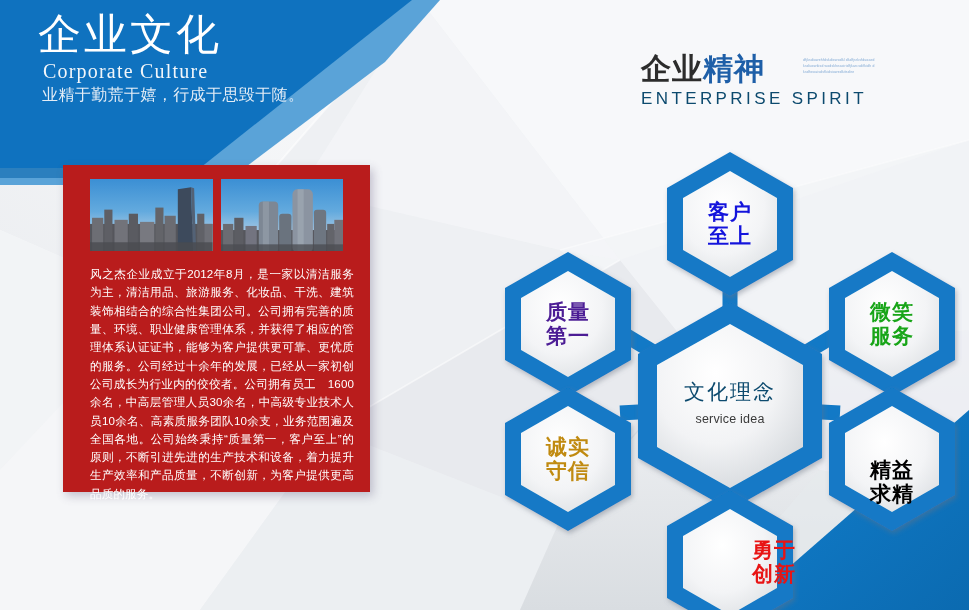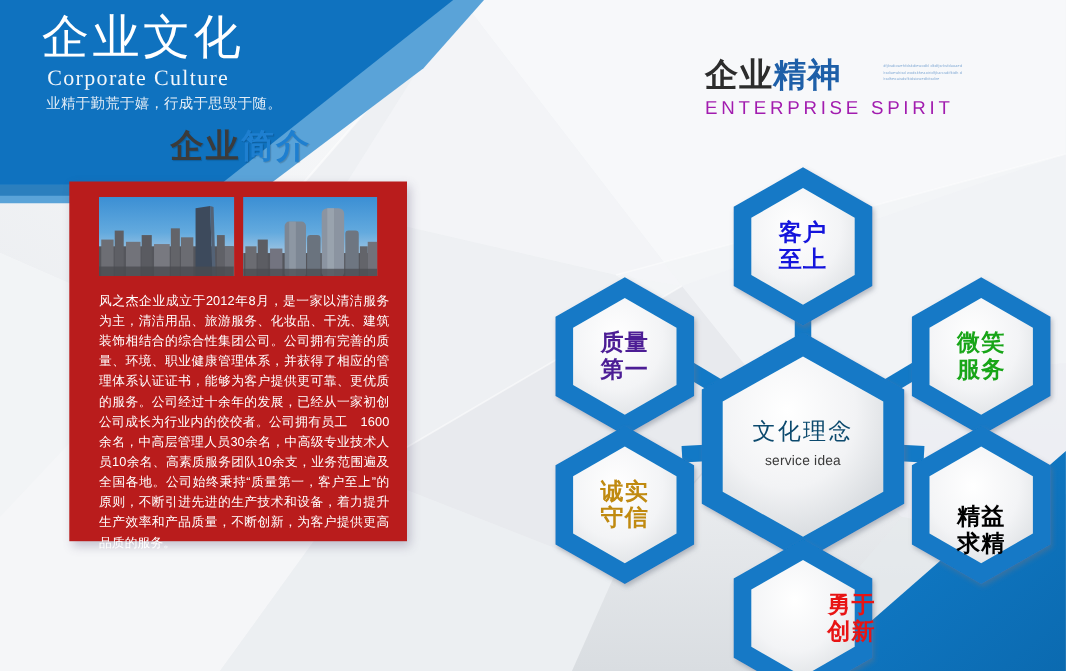--- a/index.html
+++ b/index.html
@@ -26,21 +26,21 @@
     white-space: nowrap;
   }
   .banner-sub {
     position: absolute; left: 43px; top: 60px;
     font-family: "Liberation Serif", "DejaVu Serif", serif;
     font-size: 20px; color: #f2f6fa; letter-spacing: 1.2px;
     white-space: nowrap;
   }
   .banner-motto {
     position: absolute; left: 42px; top: 85px;
-    font-size: 13px; color: #e4edf6; letter-spacing: 0.4px;
+    font-size: 16px; color: #e4edf6; letter-spacing: 0.4px;
     white-space: nowrap;
   }
 
   
   .intro-heading {
     position: absolute; left: 155px; top: 113px;
     font-size: 30px; font-weight: bold; letter-spacing: 2px;
     white-space: nowrap;
     text-shadow: 1px 1px 1px rgba(0,0,0,.18);
   }
@@ -76,21 +76,21 @@
     position: absolute; left: 597px; top: 52px; width: 230px; margin-left: 44px;
   }
   .spirit-cn {
     font-size: 30px; font-weight: bold; letter-spacing: 1px;
     white-space: nowrap; line-height: 1.15;
   }
   .spirit-cn .dark { color: #2c2c2c; }
   .spirit-cn .blue { color: #1e5fa8; }
   .spirit-en {
     margin-top: 2px;
-    font-size: 17px; color: #a21caf; letter-spacing: 3.4px;
+    font-size: 17px; color: #0c4a6e; letter-spacing: 3.4px;
     font-weight: 500; white-space: nowrap;
   }
   .spirit-dots {
     position: absolute; left: 162px; top: 6px;
     width: 72px; font-size: 3.4px; line-height: 1.75;
     color: #7fa8d4; letter-spacing: .2px;
     word-break: break-all; overflow: hidden; height: 26px;
   }
 
   
@@ -166,23 +166,20 @@
     <svg viewBox="0 0 470 185" style="position:absolute;inset:0;width:470px;height:185px;">
       <polygon points="0,0 440,0 385,62 222,185 0,185" fill="#5aa3d8"></polygon>
       <polygon points="0,0 412,0 200,168 0,168" fill="#0f72bf"></polygon>
       <polygon points="0,168 200,168 190,178 0,178" fill="#0c67ad" opacity=".6"></polygon>
     </svg>
     <div class="banner-title">企业文化</div>
     <div class="banner-sub">Corporate Culture</div>
     <div class="banner-motto">业精于勤荒于嬉，行成于思毁于随。</div>
   </div>
 
-  <div class="intro-heading">
-    <span class="dark">企业</span><span class="blue">简介</span>
-  </div>
 
   <div class="info-card">
     <div class="photos">
 
       <div class="photo">
         <div class="sky"></div>
         <svg class="skyline" viewBox="0 0 120 72" preserveAspectRatio="none">
           <rect x="0" y="44" width="120" height="28" fill="#55565c"></rect>
           <rect x="2" y="38" width="11" height="34" fill="#6d6e74"></rect>
           <rect x="14" y="30" width="8" height="42" fill="#5e5f65"></rect>

